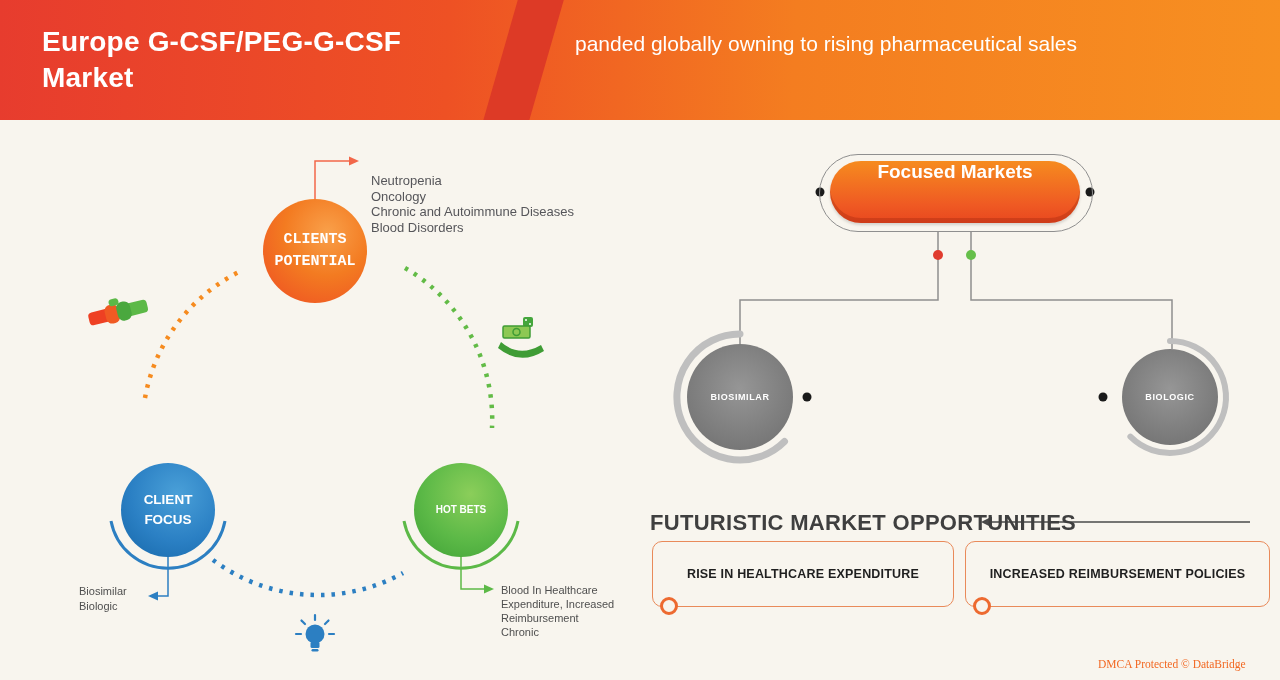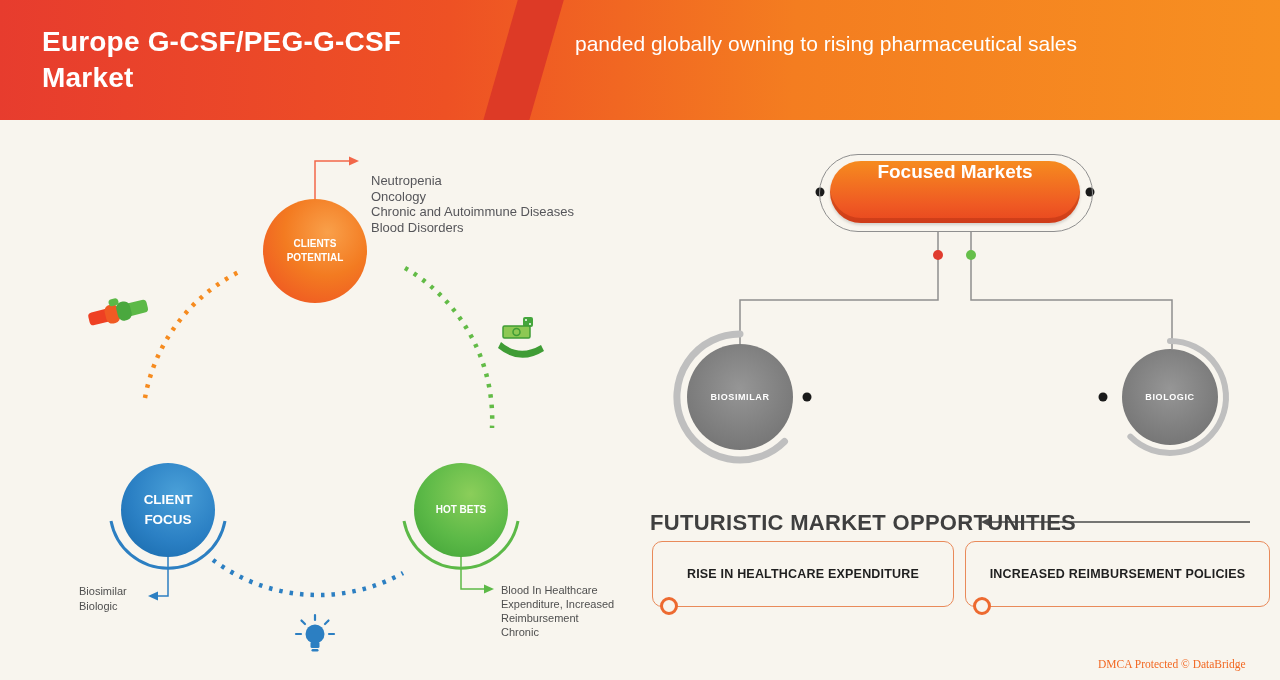--- a/index.html
+++ b/index.html
@@ -31,22 +31,22 @@
 
   
   .overlay{position:absolute;left:0;top:0;z-index:3;pointer-events:none;}
 
   
   .circle{
     position:absolute;border-radius:50%;display:flex;align-items:center;justify-content:center;
     text-align:center;color:#fff;font-weight:bold;z-index:4;
   }
   .circle span{display:block;width:88px;}
-  .cp{left:263px;top:199px;width:104px;height:104px;font-size:10px;line-height:1.45;
-      background:radial-gradient(circle at 62% 32%,#f9a04a 0%,#f37b21 45%,#ee4b23 100%);}
+  .cp{left:263px;top:199px;width:104px;height:104px;font-size:15px;line-height:1.45;
+      background:radial-gradient(circle at 62% 32%,#f9a04a 0%,#f37b21 45%,#ee4b23 100%);font-family:Liberation Mono, monospace;}
   .cf{left:121px;top:463px;width:94px;height:94px;font-size:13.5px;line-height:1.45;
       background:radial-gradient(circle at 60% 33%,#4aa0d8 0%,#2b80c4 55%,#1566a8 100%);}
   .hb{left:414px;top:463px;width:94px;height:94px;font-size:10px;line-height:1.45;
       background:radial-gradient(circle at 60% 33%,#8bce5a 0%,#5cb947 55%,#3da035 100%);}
 
   .potential-list{position:absolute;left:371px;top:154px;font-size:13px;color:#56565a;line-height:15.5px;z-index:4;margin-top:19px;}
   .cf-note{position:absolute;left:79px;top:584px;font-size:11px;color:#4f4f4f;line-height:15px;z-index:4;}
   .hb-note{position:absolute;left:501px;top:583px;font-size:11px;color:#4f4f4f;line-height:14px;z-index:4;}
 
   

